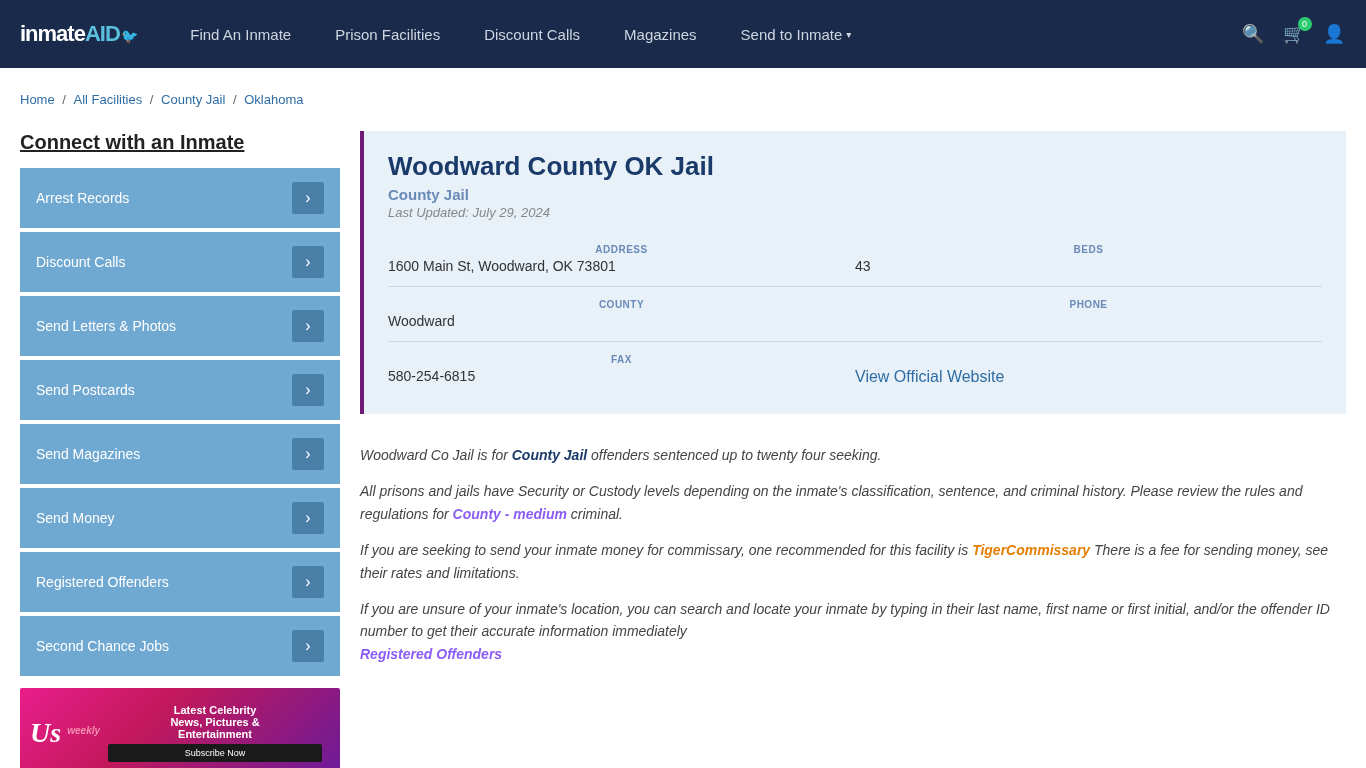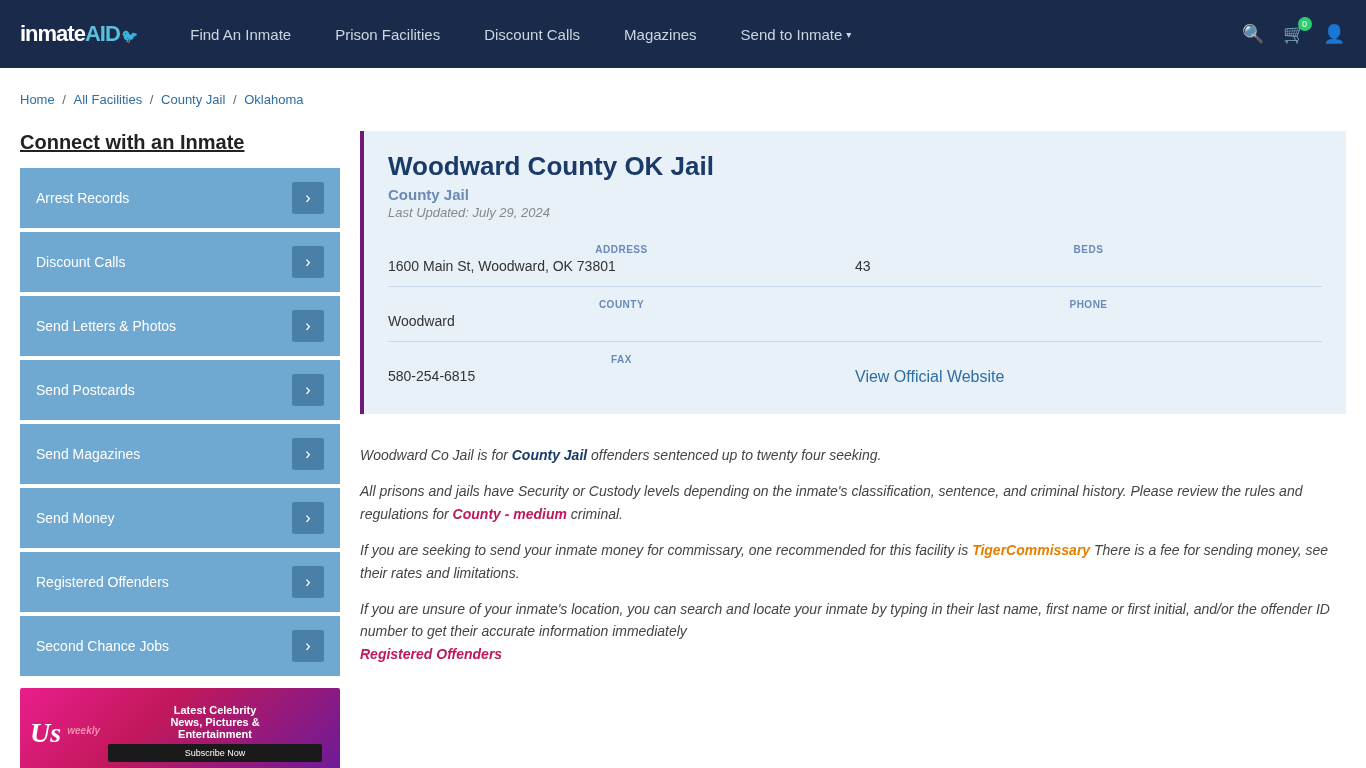--- a/index.html
+++ b/index.html
@@ -201,21 +201,21 @@
     
     .description { padding: 10px 0; }
     .desc-para {
       font-size: 14px;
       line-height: 1.6;
       margin-bottom: 14px;
       color: #444;
       font-style: italic;
     }
     .desc-bold { font-weight: bold; color: #1a3a6a; font-style: italic; }
-    .desc-link { color: #be185d; font-weight: bold; text-decoration: none; font-style: italic; }
+    .desc-link { color: #8b5cf6; font-weight: bold; text-decoration: none; font-style: italic; }
     .tiger-link { color: #e67e00; font-weight: bold; text-decoration: none; font-style: italic; }
   </style>
 </head>
 <body>
 
 <header class="header">
   <div class="logo-area">
     <span class="logo-text">
       inmate<span>AID</span><span class="logo-bird">🐦</span>
     </span>

